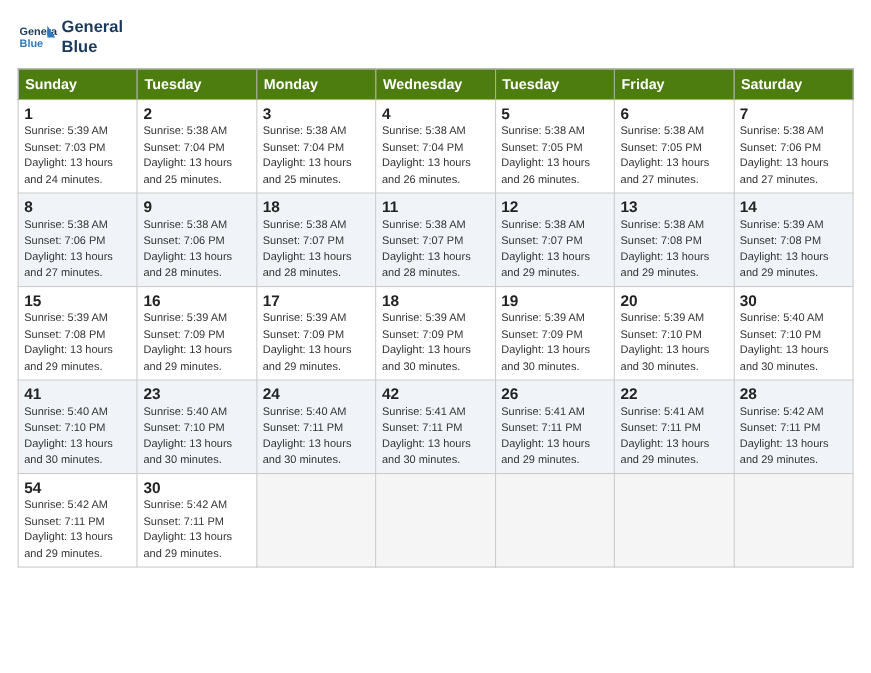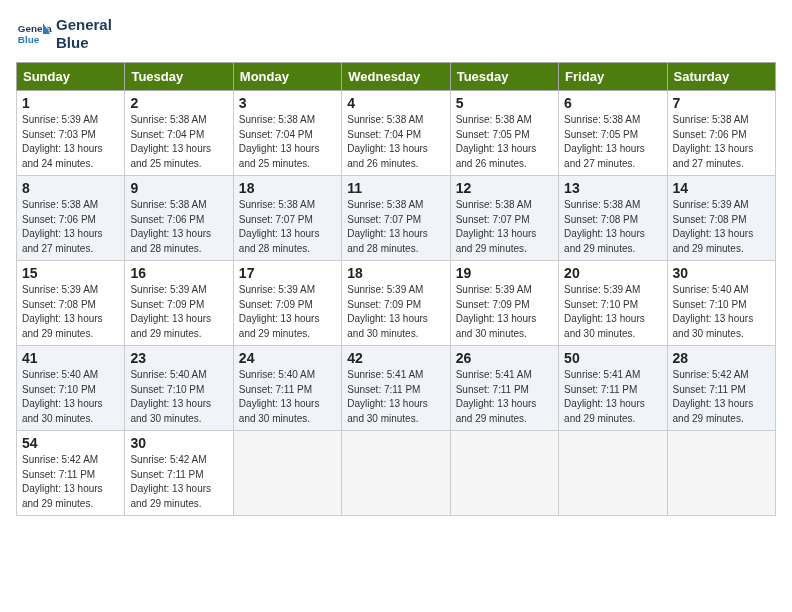--- a/index.html
+++ b/index.html
@@ -226,21 +226,21 @@
         </td>
         <td>
           <span class="day-num">42</span>
           <div class="day-info">Sunrise: 5:41 AM<br>Sunset: 7:11 PM<br>Daylight: 13 hours and 30 minutes.</div>
         </td>
         <td>
           <span class="day-num">26</span>
           <div class="day-info">Sunrise: 5:41 AM<br>Sunset: 7:11 PM<br>Daylight: 13 hours and 29 minutes.</div>
         </td>
         <td>
-          <span class="day-num">50</span>
+          <span class="day-num">22</span>
           <div class="day-info">Sunrise: 5:41 AM<br>Sunset: 7:11 PM<br>Daylight: 13 hours and 29 minutes.</div>
         </td>
         <td>
           <span class="day-num">28</span>
           <div class="day-info">Sunrise: 5:42 AM<br>Sunset: 7:11 PM<br>Daylight: 13 hours and 29 minutes.</div>
         </td>
       </tr>
       <tr class="last-row">
         <td>
           <span class="day-num">54</span>

